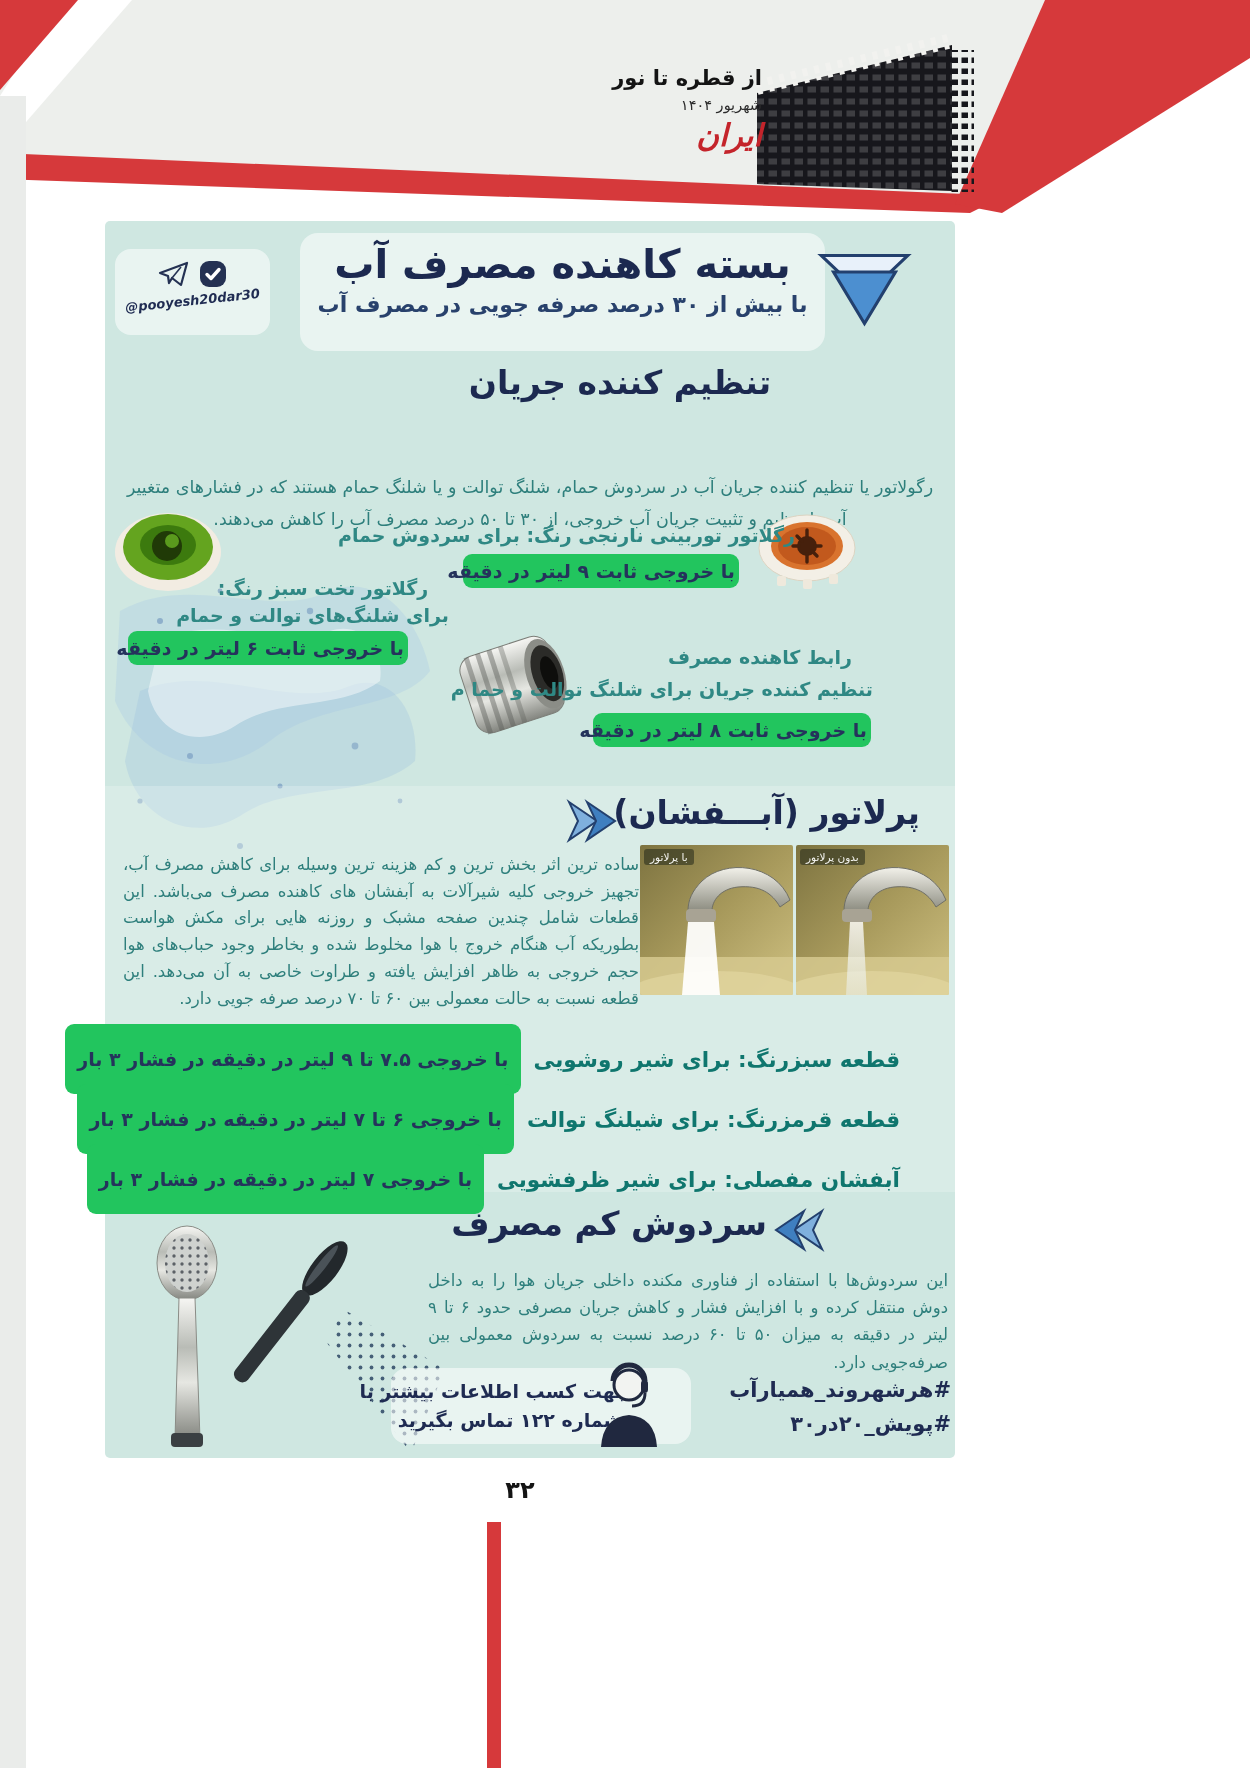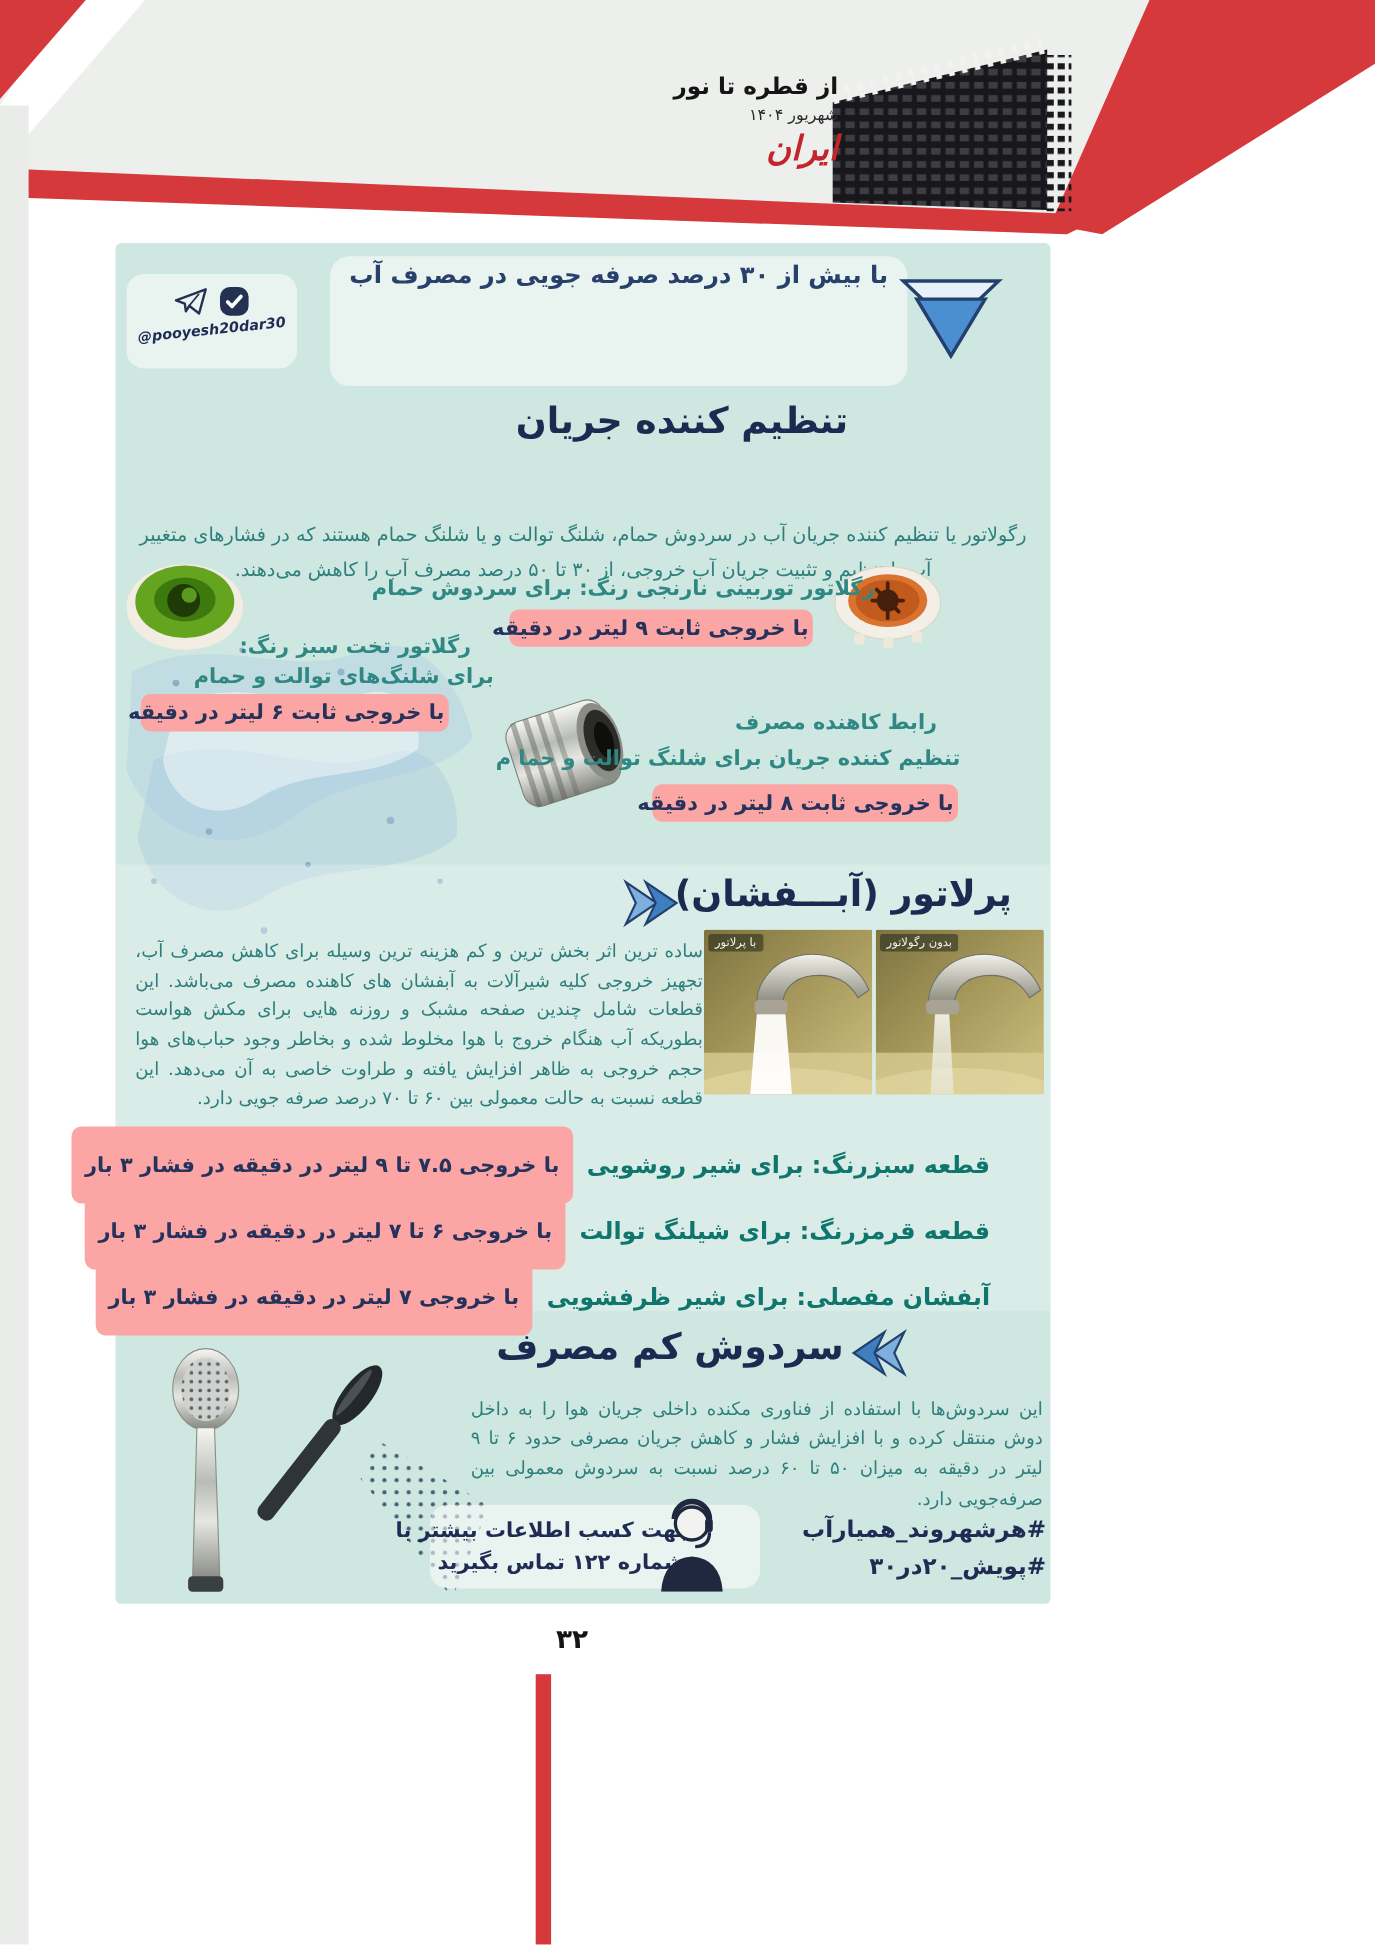--- a/index.html
+++ b/index.html
@@ -22,21 +22,21 @@
   .handle-box{left:10px;top:28px;width:155px;height:86px;text-align:center;border-radius:16px;}
   .handle-icons{display:flex;justify-content:center;gap:9px;margin-top:11px;}
   .handle-text{font-size:13px;font-weight:bold;font-style:italic;color:#1f2b52;margin-top:5px;
                direction:ltr;transform:rotate(-6deg);}
   .brand-logo{left:712px;top:26px;width:95px;height:85px;}
   .sec-heading{font-size:33px;font-weight:bold;color:#1c2950;white-space:nowrap;}
   .flow-heading{top:142px;left:180px;right:0;text-align:center;}
   .flow-line{left:10px;right:10px;text-align:center;font-size:17.5px;color:#2e7f7c;
              white-space:nowrap;font-weight:500;}
   .lbl{font-size:19px;font-weight:bold;color:#2f8884;white-space:nowrap;text-align:center;}
-  .badge{background:#fca5a5;color:#25335c;font-weight:bold;border-radius:9px;
+  .badge{background:#22c55e;color:#25335c;font-weight:bold;border-radius:9px;
          font-size:19px;text-align:center;white-space:nowrap;padding:6px 4px;}
   .band{left:0;top:565px;width:850px;height:406px;background:rgba(255,255,255,0.22);}
   .perlator-heading{top:572px;left:520px;width:295px;text-align:center;}
   .sec-arrow{width:58px;height:46px;}
   .photo{top:624px;width:153px;height:150px;overflow:hidden;border-radius:2px;}
   .photo-tag{position:absolute;top:4px;left:4px;background:rgba(35,40,25,0.55);color:#f4f4f0;
              font-size:10.5px;padding:2px 6px;border-radius:3px;white-space:nowrap;z-index:2;}
   .perlator-body{left:8px;top:631px;width:516px;height:146px;font-size:16.5px;line-height:1.62;
                  color:#2e7f7c;text-align:justify;padding:0 10px;}
   .p-row{left:20px;right:42px;height:50px;display:flex;align-items:center;gap:13px;}
@@ -133,20 +133,21 @@
         </svg>
         <svg width="32" height="28" viewBox="0 0 32 28">
           <path d="M2,13 L29,3 L23,25 L14,18 L11,23 L10,16 Z" fill="none" stroke="#243153" stroke-width="2.2" stroke-linejoin="round"></path>
           <line x1="14" y1="18" x2="23" y2="7" stroke="#243153" stroke-width="1.6"></line>
         </svg>
       </div>
       <div class="handle-text">@pooyesh20dar30</div>
     </div>
 
     <div class="abs panel title-box">
+      <div class="main-title">بسته کاهنده مصرف آب</div>
       <div class="main-subtitle">با بیش از ۳۰ درصد صرفه جویی در مصرف آب</div>
     </div>
 
     <svg class="abs brand-logo" viewBox="0 0 92 78">
       <polygon points="4,6 88,6 46,46" fill="#e8f1fa" stroke="#23406e" stroke-width="3"></polygon>
       <polygon points="16,22 76,22 46,72" fill="#4c8fd0" stroke="#23406e" stroke-width="3"></polygon>
     </svg>
 
     <div class="abs flow-line" style="top:256px;">رگولاتور یا تنظیم کننده جریان آب در سردوش حمام، شلنگ توالت و یا شلنگ حمام هستند که در فشارهای متغییر</div>
     <div class="abs sec-heading flow-heading">تنظیم کننده جریان</div>
@@ -220,21 +221,21 @@
 
     <div class="abs band"></div>
 
     <div class="abs sec-heading perlator-heading">پرلاتور  (آبـــفشان)</div>
     <svg class="abs sec-arrow" style="left:458px;top:577px;" viewBox="0 0 58 46">
       <polygon points="6,4 34,23 6,42 15,23" fill="#7fb0dd" stroke="#23406e" stroke-width="2"></polygon>
       <polygon points="24,4 52,23 24,42 33,23" fill="#3f7fc0" stroke="#23406e" stroke-width="2"></polygon>
     </svg>
 
     <div class="abs photo" style="left:691px;">
-      <div class="photo-tag">بدون رگولاتور</div>
+      <div class="photo-tag">بدون پرلاتور</div>
       <svg width="153" height="150" viewBox="0 0 153 150">
         <rect width="153" height="150" fill="url(#g-olive)"></rect>
         <rect y="112" width="153" height="38" fill="#d6c98f" opacity="0.85"></rect>
         <ellipse cx="76" cy="152" rx="92" ry="26" fill="#e4d9a4" opacity="0.6"></ellipse>
         <path d="M150,55 C135,18 85,14 62,36 C52,46 48,55 48,66 L72,66 C72,56 80,44 98,42 C120,40 132,48 140,62 Z" fill="url(#g-fmetal)" stroke="#6f6f65" stroke-width="1"></path>
         <rect x="46" y="64" width="30" height="13" rx="4" fill="#a8a394"></rect>
         <polygon points="54,77 67,77 71,150 50,150" fill="url(#g-water)" opacity="0.85"></polygon>
       </svg>
     </div>
 

